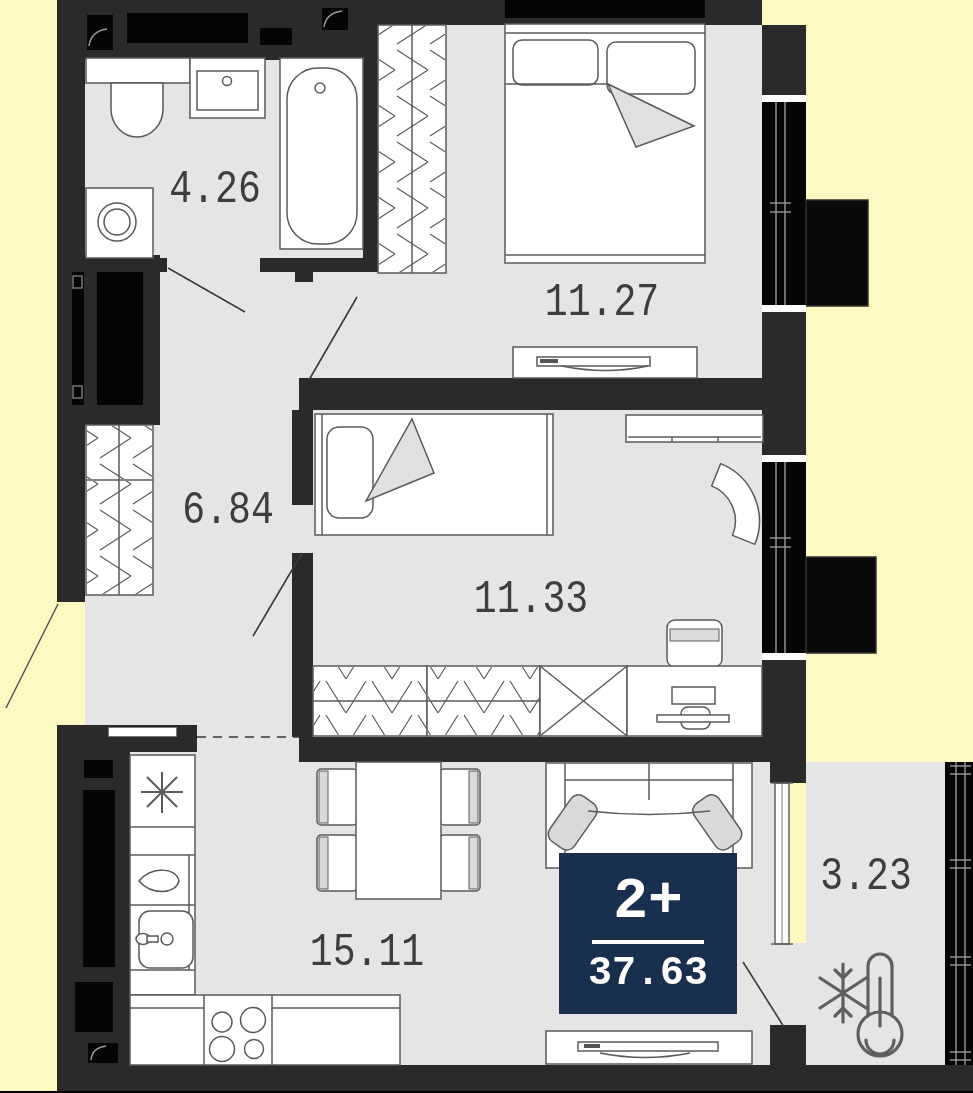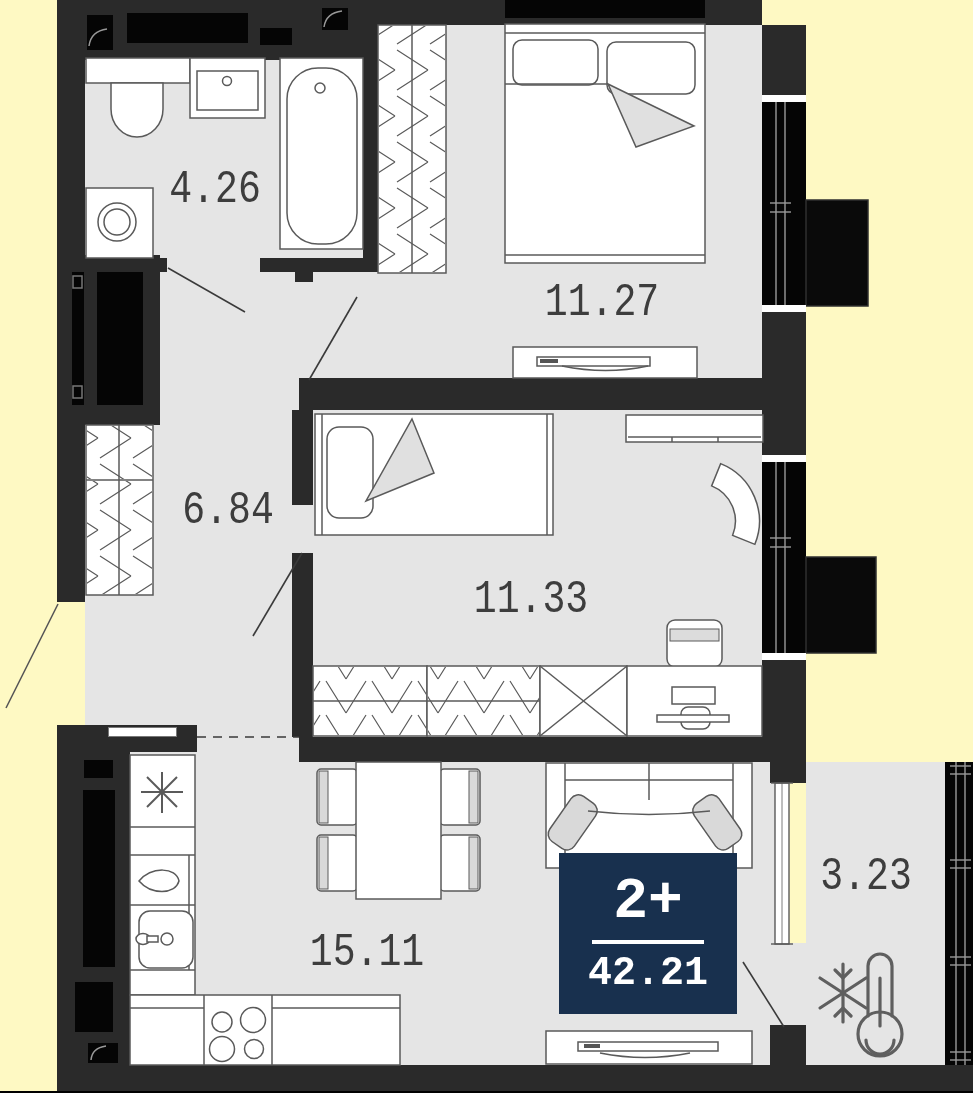--- a/index.html
+++ b/index.html
@@ -306,16 +306,16 @@
   <div class="room-label" style="left:215px;top:190px;">4.26</div>
   <div class="room-label" style="left:228px;top:511px;">6.84</div>
   <div class="room-label" style="left:602px;top:303px;">11.27</div>
   <div class="room-label" style="left:531px;top:600px;">11.33</div>
   <div class="room-label" style="left:367px;top:953px;">15.11</div>
   <div class="room-label" style="left:866px;top:877px;">3.23</div>
 
   <div id="badge">
     <div class="rooms">2+</div>
     <div class="divider"></div>
-    <div class="area">42.21</div>
+    <div class="area">37.63</div>
   </div>
 
 </div>
 
 </body></html>

